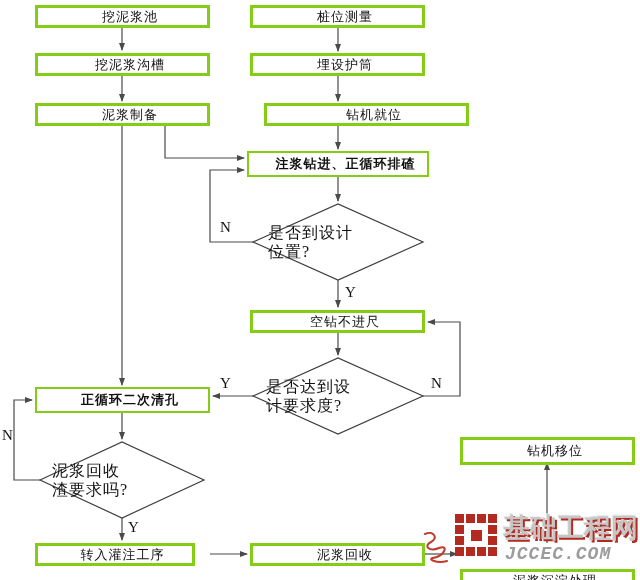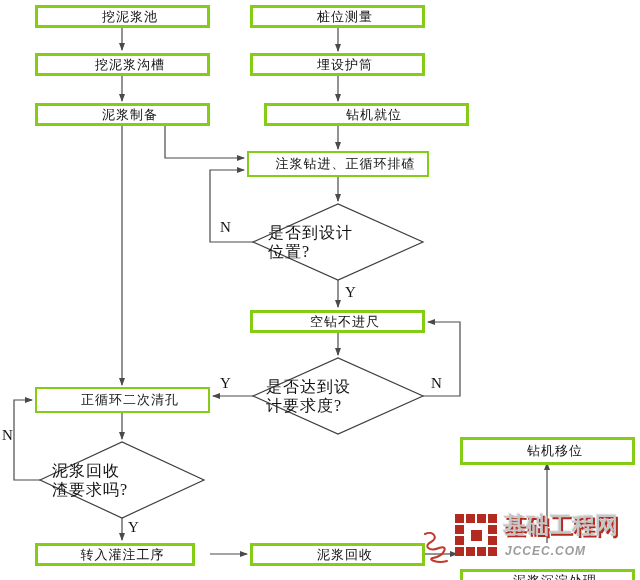--- a/index.html
+++ b/index.html
@@ -6,38 +6,38 @@
   .stage{
     position:relative;width:640px;height:580px;background:#ffffff;overflow:hidden;
     font-family:"Liberation Serif","DejaVu Serif",serif;color:#111;
   }
   .connectors{position:absolute;left:0;top:0;width:640px;height:580px;pointer-events:none;}
   .node{
     position:absolute;border:3px solid #84cc16;background:#ffffff;
     display:flex;align-items:center;justify-content:center;
     font-size:13px;letter-spacing:1px;box-sizing:border-box;white-space:nowrap;padding-left:15px;
   }
-  .node.bold{border-width:2px;font-weight:normal;}
+  .node.bold{border-width:2px;font-weight:bold;}
   .dlabel{
     position:absolute;text-align:left;font-size:16px;line-height:19px;letter-spacing:1px;
   }
   .dlabel span{display:block;}
   .branch{position:absolute;font-size:15px;line-height:15px;}
   
   .watermark{position:absolute;left:415px;top:506px;width:225px;height:72px;}
   .wm-logo{position:absolute;left:40px;top:8px;width:44px;height:44px;}
   .wm-script{position:absolute;left:4px;top:22px;width:38px;height:40px;}
   .wm-title{
-    position:absolute;left:88px;top:4px;font-size:23px;font-weight:bold;letter-spacing:0px;
+    position:absolute;left:88px;top:4px;font-size:27px;font-weight:bold;letter-spacing:0px;
     color:#c6c6c6;text-shadow:2px 2px 0 #b22a20, -1px -1px 0 #e8e8e8;white-space:nowrap;
     font-family:"Liberation Serif","DejaVu Serif",serif;
   }
   .wm-domain{
-    position:absolute;left:90px;top:38px;font-size:12px;font-weight:bold;font-style:italic;
-    color:#9c9c9c;letter-spacing:1px;font-family:Liberation Sans, sans-serif;
+    position:absolute;left:90px;top:38px;font-size:18px;font-weight:bold;font-style:italic;
+    color:#9c9c9c;letter-spacing:1px;font-family:Liberation Mono, monospace;
   }
 </style>
 </head>
 <body>
 
 <div class="stage">
 
   <svg class="connectors" viewBox="0 0 640 580" xmlns="http://www.w3.org/2000/svg">
     <defs>
       <marker id="arrow" markerWidth="8" markerHeight="6" refX="7" refY="3" orient="auto" markerUnits="userSpaceOnUse">

